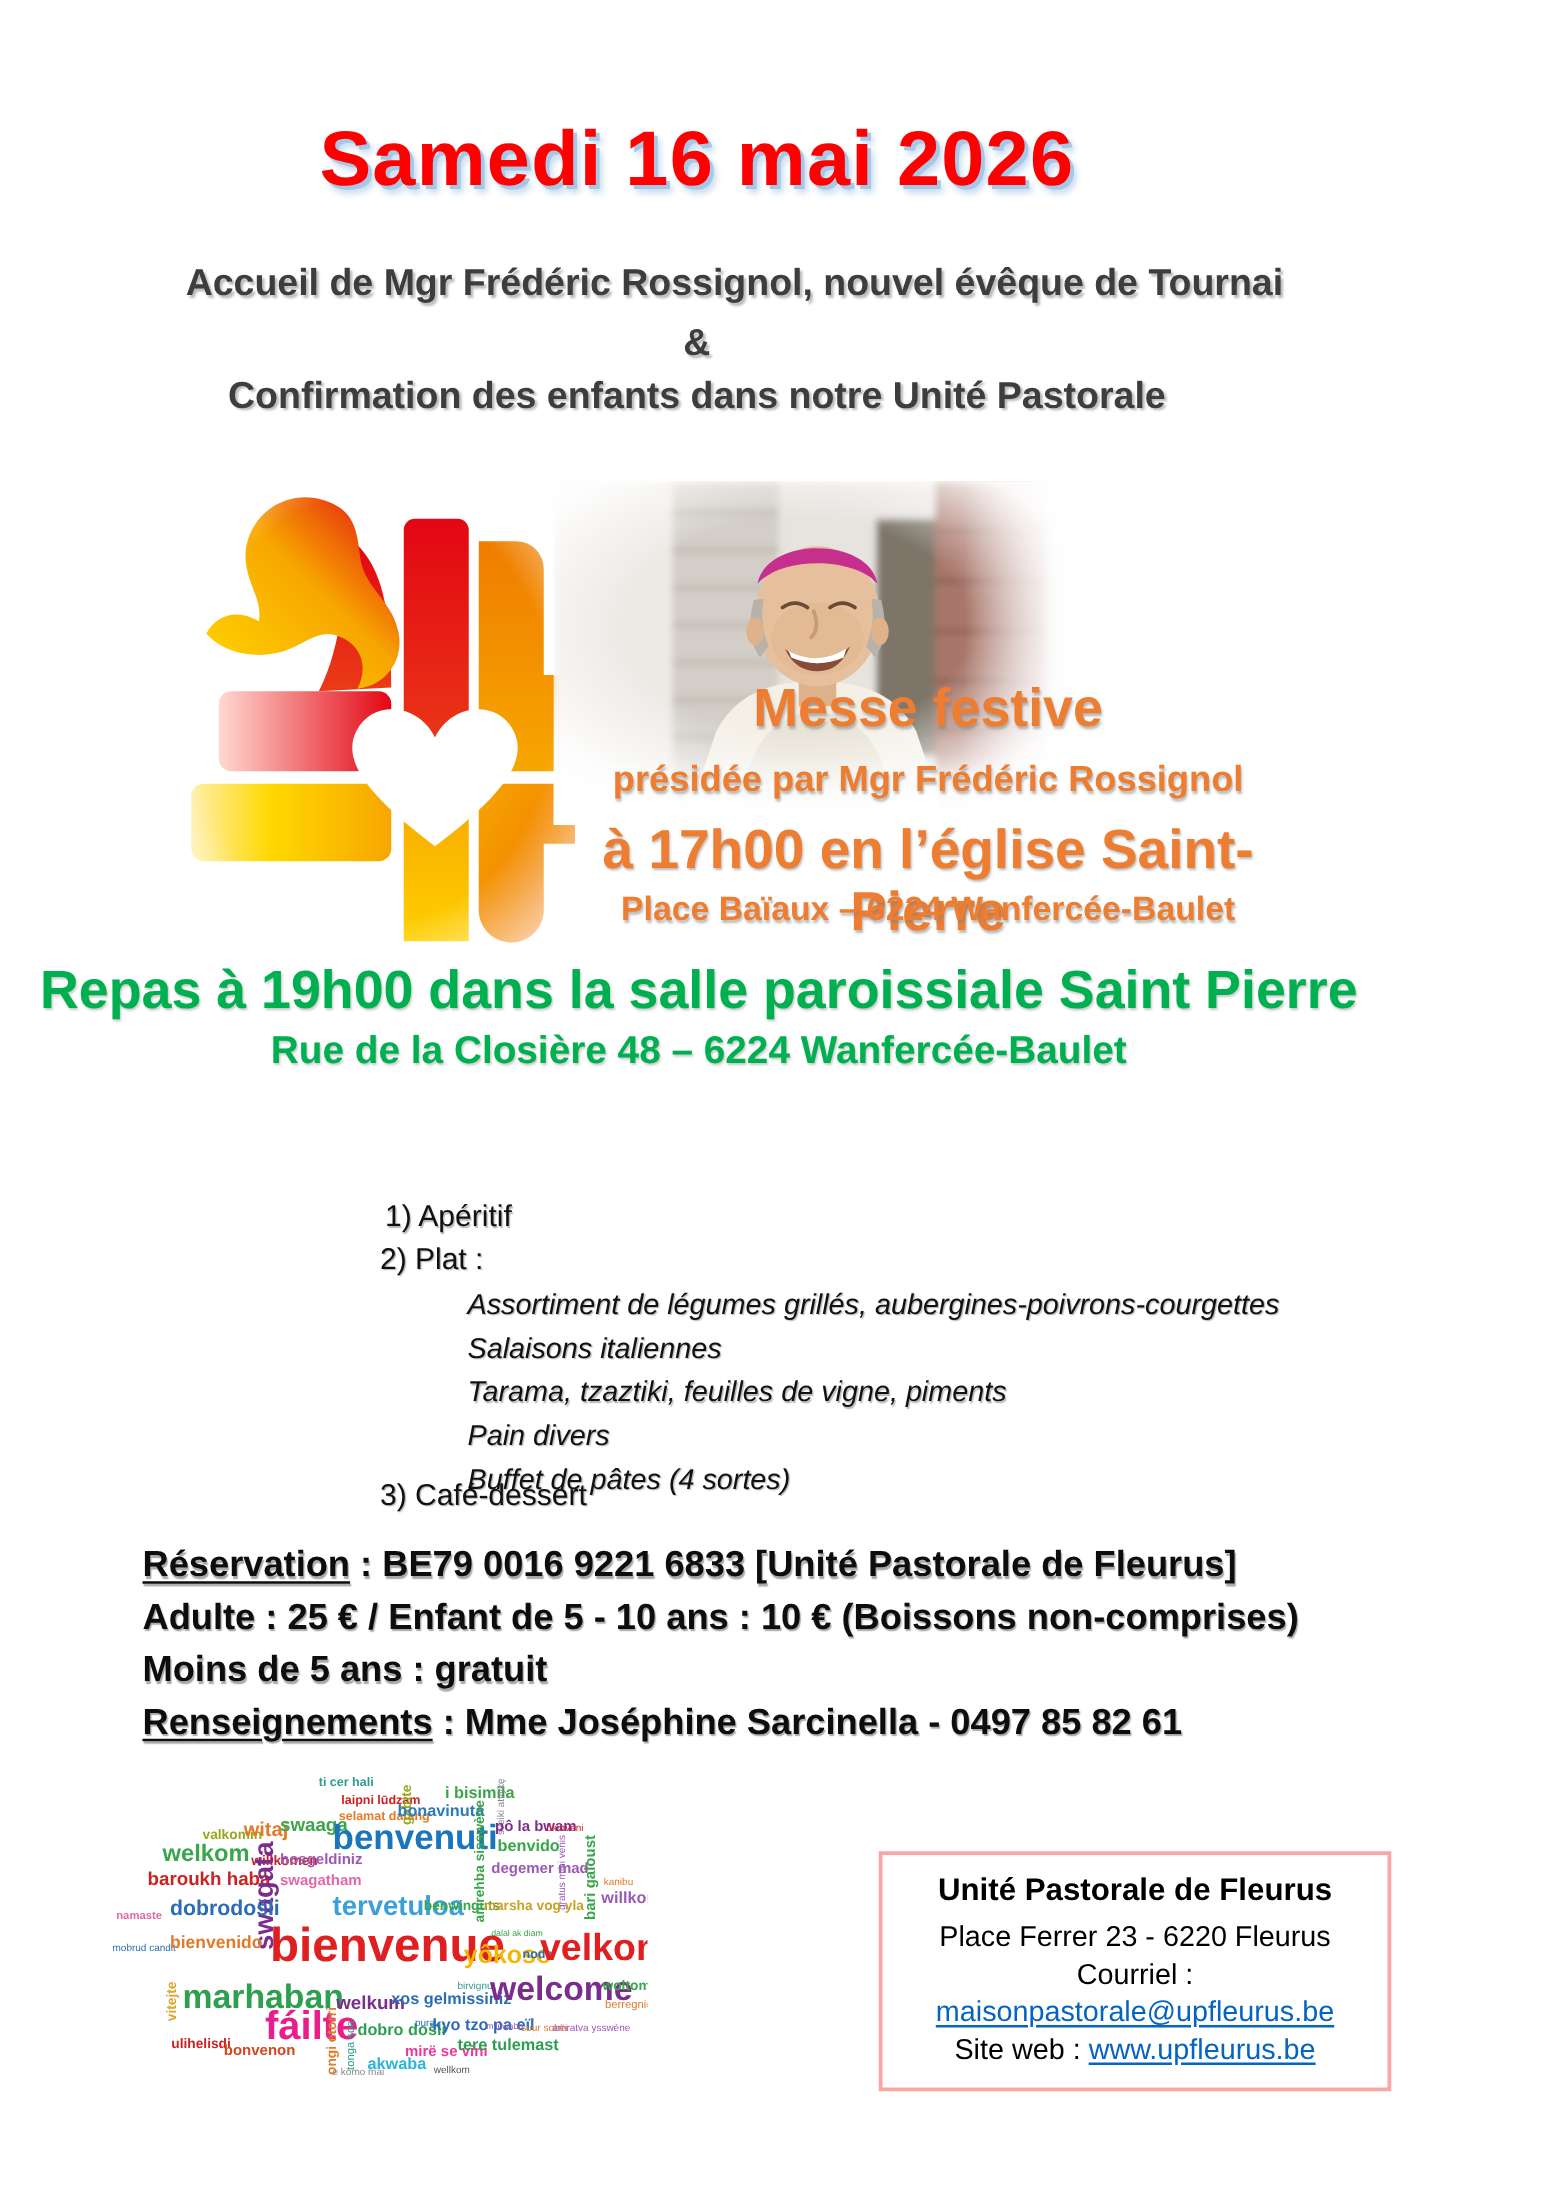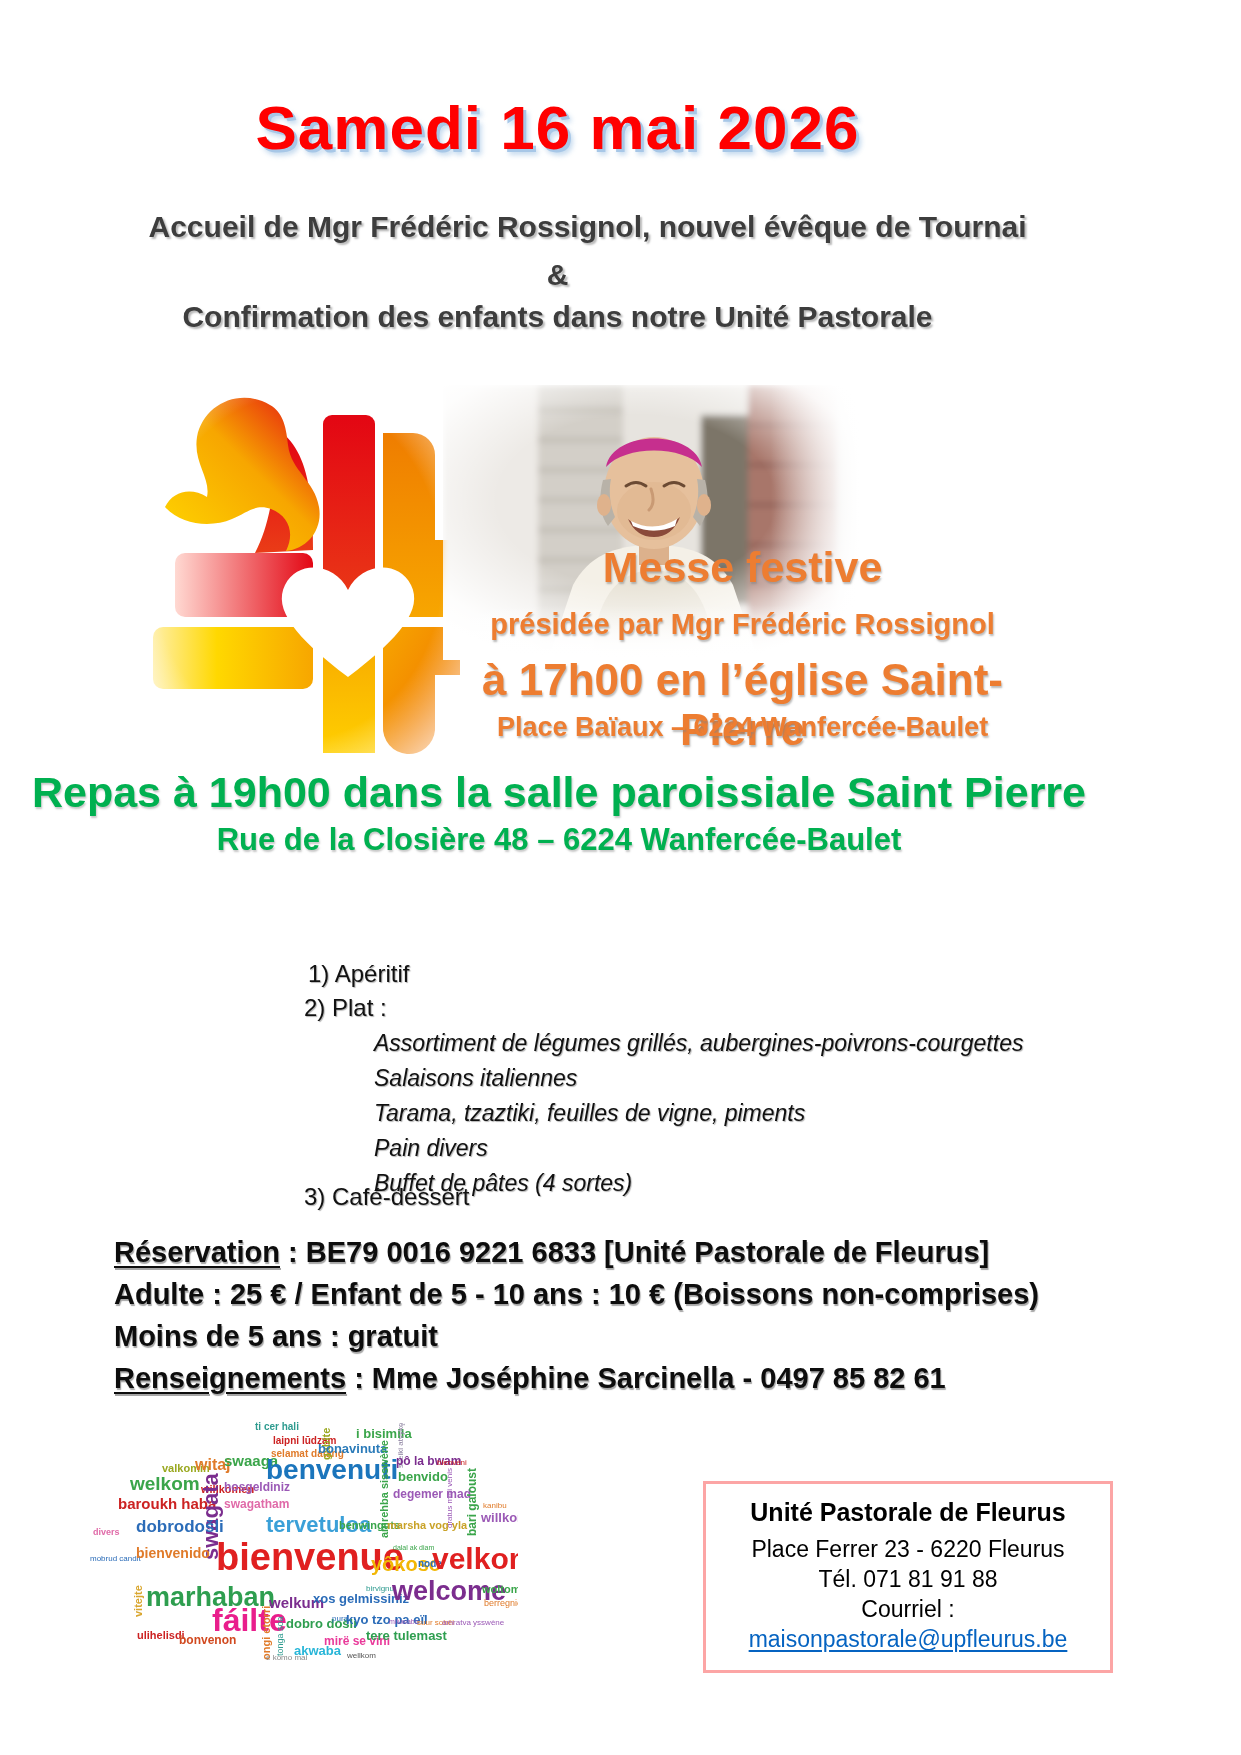--- a/index.html
+++ b/index.html
@@ -212,21 +212,21 @@
       <span style="left: 113px; top: 76px; font-size: 11px; color: rgb(204, 34, 34); font-weight: bold;">willkomen</span>
       <span style="left: 136px; top: 73px; font-size: 12px; color: rgb(155, 89, 182); font-weight: bold;">hosgeldiniz</span>
       <span style="left: 30px; top: 88px; font-size: 15px; color: rgb(204, 34, 34); font-weight: bold;">baroukh haba</span>
       <span style="left: 136px; top: 90px; font-size: 12px; color: rgb(224, 106, 168); font-weight: bold;">swagatham</span>
       <span style="left: 112px; top: 152px; font-size: 22px; color: rgb(123, 45, 142); font-weight: bold; transform: rotate(-90deg); transform-origin: left top;">swagata</span>
       <span style="left: 291px; top: 130px; font-size: 11px; color: rgb(58, 165, 74); font-weight: bold; transform: rotate(-90deg); transform-origin: left top;">amrehba sisswène</span>
       <span style="left: 358px; top: 120px; font-size: 8px; color: rgb(155, 89, 182); transform: rotate(-90deg); transform-origin: left top;">gratus mihi venis</span>
       <span style="left: 378px; top: 128px; font-size: 12px; color: rgb(58, 165, 74); font-weight: bold; transform: rotate(-90deg); transform-origin: left top;">bari galoust</span>
       <span style="left: 395px; top: 94px; font-size: 8px; color: rgb(224, 123, 42);">kanibu</span>
       <span style="left: 393px; top: 103px; font-size: 13px; color: rgb(155, 89, 182); font-weight: bold;">willkommen</span>
-      <span style="left: 5px; top: 120px; font-size: 9px; color: rgb(224, 106, 168); font-weight: bold;">divers</span>
+      <span style="left: 5px; top: 120px; font-size: 9px; color: rgb(224, 106, 168); font-weight: bold;">namaste</span>
       <span style="left: 48px; top: 110px; font-size: 17px; color: rgb(43, 108, 184); font-weight: bold;">dobrodošli</span>
       <span style="left: 178px; top: 106px; font-size: 22px; color: rgb(58, 160, 216); font-weight: bold;">tervetuloa</span>
       <span style="left: 251px; top: 112px; font-size: 11px; color: rgb(58, 165, 74); font-weight: bold;">benwinguts</span>
       <span style="left: 299px; top: 112px; font-size: 11px; color: rgb(201, 162, 39); font-weight: bold;">marsha vog yla</span>
       <span style="left: 2px; top: 147px; font-size: 8px; color: rgb(43, 108, 184);">mobrud candit</span>
       <span style="left: 48px; top: 138px; font-size: 14px; color: rgb(224, 123, 42); font-weight: bold;">bienvenido</span>
       <span style="left: 45px; top: 209px; font-size: 11px; color: rgb(217, 166, 46); font-weight: bold; transform: rotate(-90deg); transform-origin: left top;">vitejte</span>
       <span style="left: 128px; top: 130px; font-size: 38px; color: rgb(224, 32, 32); font-weight: bold;">bienvenue</span>
       <span style="left: 283px; top: 146px; font-size: 20px; color: rgb(242, 183, 5); font-weight: bold;">yôkoso</span>
       <span style="left: 330px; top: 151px; font-size: 10px; color: rgb(43, 108, 184); font-weight: bold; text-align: center;">node</span>
@@ -253,17 +253,17 @@
       <span style="left: 236px; top: 227px; font-size: 12px; color: rgb(233, 58, 154); font-weight: bold;">mirë se vini</span>
       <span style="left: 278px; top: 221px; font-size: 13px; color: rgb(46, 158, 79); font-weight: bold;">tere tulemast</span>
       <span style="left: 206px; top: 236px; font-size: 13px; color: rgb(41, 182, 216); font-weight: bold;">akwaba</span>
       <span style="left: 178px; top: 246px; font-size: 8px; color: rgb(138, 138, 138);">e komo mai</span>
       <span style="left: 259px; top: 244px; font-size: 8px; color: rgb(85, 85, 85);">wellkom</span>
     </div>
 
   <div class="abs cbox">
     <div class="bt">Unité Pastorale de Fleurus</div>
     <div class="bl">Place Ferrer 23 - 6220 Fleurus</div>
-    <div class="bl">Tél. 071 81 91 88</div>
     <div class="bl"><span>Courriel : </span><span class="lnk">maisonpastorale@upfleurus.be</span></div>
+    <div class="bl"><span>Site web : </span><span class="lnk">www.upfleurus.be</span></div>
   </div>
 
 </div>
 
 </body></html>

